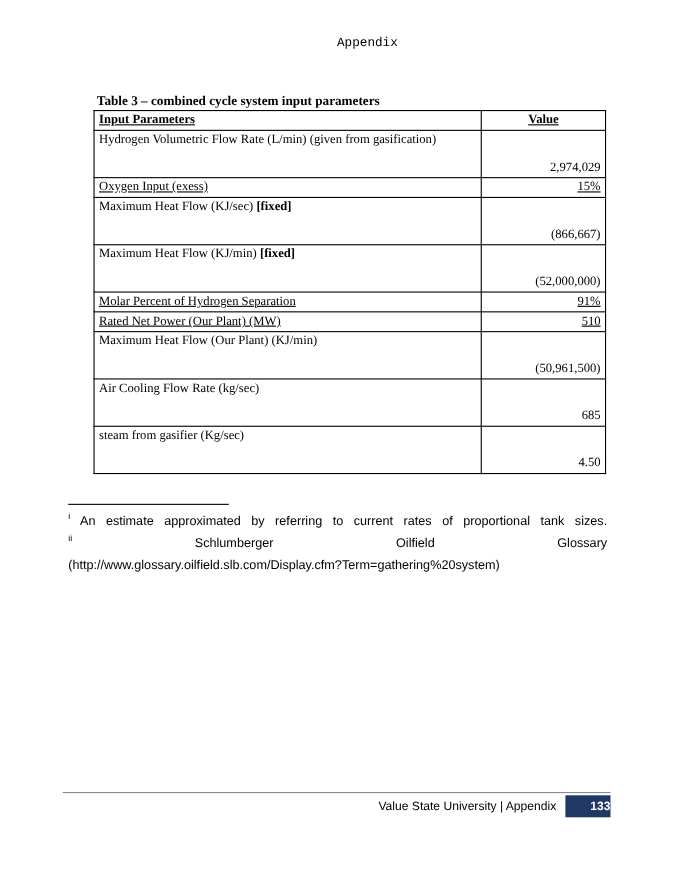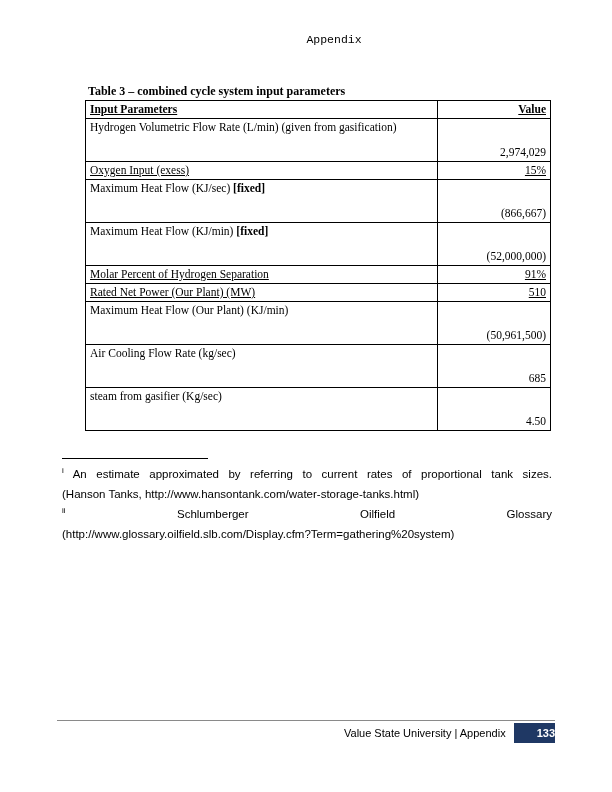--- a/index.html
+++ b/index.html
@@ -48,21 +48,21 @@
   }
   table.params td {
     border: 1px solid #000;
     font-size: 11.5px;
     line-height: 15px;
     padding: 1px 4px;
   }
   td.p { width: 352px; vertical-align: top; text-align: left; }
   td.v { vertical-align: bottom; text-align: right; }
   tr.head td { font-weight: bold; }
-  tr.head td.v { text-align: right; vertical-align: top; }
+  tr.head td.v { text-align: center; vertical-align: top; }
   tr.tall td { height: 43px; }
   tr.norm td { height: 16px; text-decoration: underline; }
   .b { font-weight: bold; }
 
   
   .footnotes {
     position: absolute;
     left: 62px;
     top: 458px;
     width: 490px;
@@ -178,21 +178,20 @@
         <td class="v">4.50</td>
       </tr>
     </tbody>
   </table>
 
   <div class="footnotes">
     <div class="fn-rule"></div>
 
     <div>
       <div class="fn-just"><sup class="fn-marker">i</sup> <span>An estimate approximated by referring to current rates of proportional tank sizes.</span></div>
-      <div class="fn-plain">(Hanson Tanks, http://www.hansontank.com/water-storage-tanks.html)</div>
     </div>
 
     <div>
       <div class="fn-just"><sup class="fn-marker">ii</sup> <span>Schlumberger Oilfield Glossary</span></div>
       <div class="fn-plain">(http://www.glossary.oilfield.slb.com/Display.cfm?Term=gathering%20system)</div>
     </div>
   </div>
 
   <div class="footer">
     <div class="footer-row">

